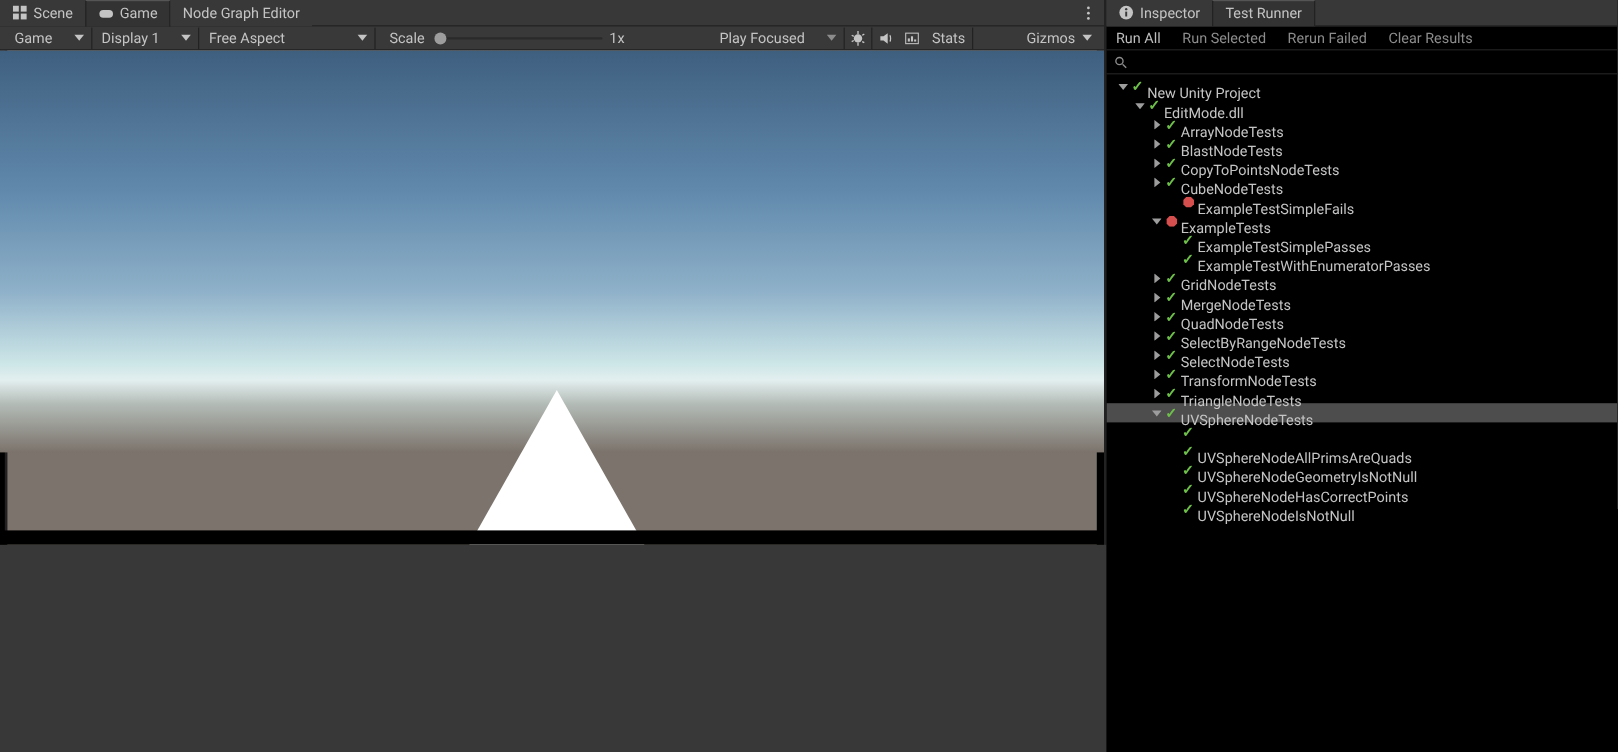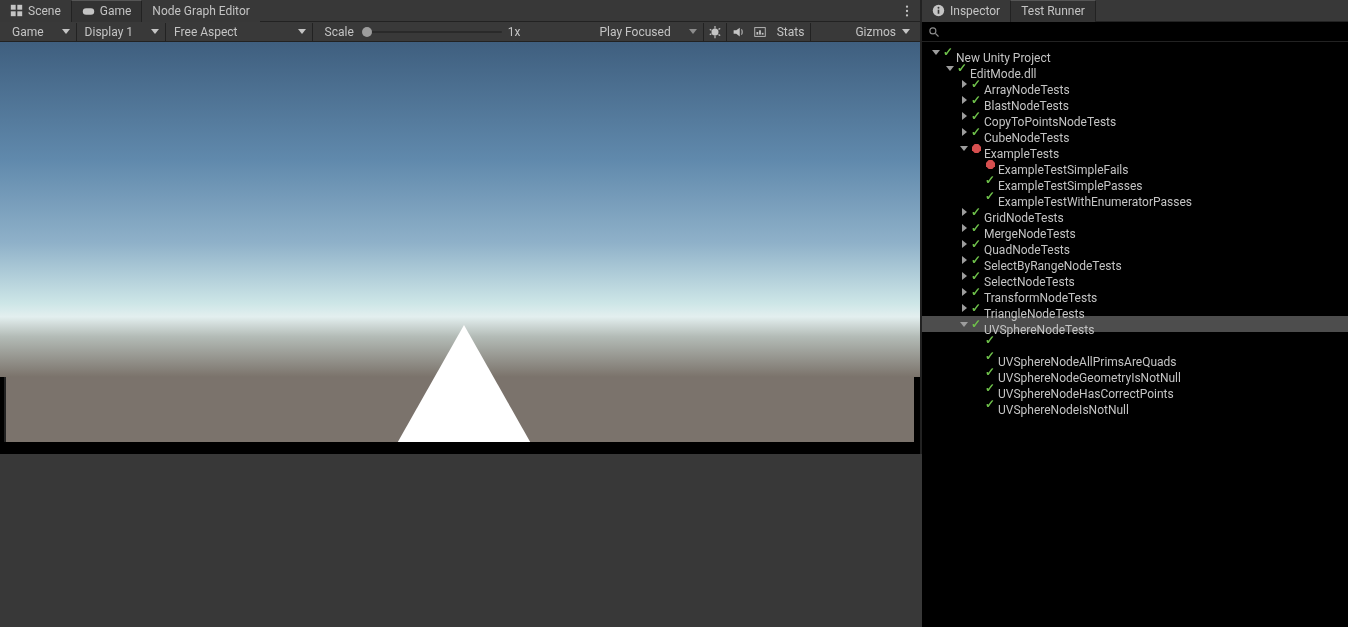--- a/index.html
+++ b/index.html
@@ -176,20 +176,26 @@
           </svg>
         </span>
       <span>Inspector</span>
     </div>
     <div class="tab active">
       <span>Test Runner</span>
     </div>
   </div>
 
 
+  <div class="action-bar">
+    <span class="action">Run All</span>
+    <span class="action">Run Selected</span>
+    <span class="action">Rerun Failed</span>
+    <span class="action">Clear Results</span>
+  </div>
 
   <div class="search-bar">
     <svg viewBox="0 0 16 16">
         <circle cx="6.5" cy="6.5" r="4" fill="none" stroke="#8c8c8c" stroke-width="1.5"></circle>
         <path d="M10 10l4 4" stroke="#8c8c8c" stroke-width="1.5"></path>
       </svg>
   </div>
 
   <div class="tree" id="tree">
       <div class="row" style="padding-left: 8px;">
@@ -239,41 +245,41 @@
       </div>
       <div class="row" style="padding-left: 36px;">
         <span class="arrow">
           <svg viewBox="0 0 8 8">
             <path d="M2 0l5 4-5 4z"></path>
           </svg>
         </span>
         <span class="pass">✓</span>
         <span class="label">CubeNodeTests</span>
       </div>
-      <div class="row" style="padding-left: 36px;">
-        <span class="arrow">
-          <svg viewBox="0 0 8 8">
-            <path d="M0 2l4 5 4-5z"></path>
-          </svg>
-        </span>
+      <div class="row" style="padding-left: 50px;">
+        <span class="arrow"></span>
         <span class="fail">
           <svg viewBox="0 0 10 10">
             <polygon points="3,0 7,0 10,3 10,7 7,10 3,10 0,7 0,3" fill="#d64f4f"></polygon>
           </svg>
         </span>
-        <span class="label">ExampleTests</span>
-      </div>
-      <div class="row" style="padding-left: 50px;">
-        <span class="arrow"></span>
+        <span class="label">ExampleTestSimpleFails</span>
+      </div>
+      <div class="row" style="padding-left: 36px;">
+        <span class="arrow">
+          <svg viewBox="0 0 8 8">
+            <path d="M0 2l4 5 4-5z"></path>
+          </svg>
+        </span>
         <span class="fail">
           <svg viewBox="0 0 10 10">
             <polygon points="3,0 7,0 10,3 10,7 7,10 3,10 0,7 0,3" fill="#d64f4f"></polygon>
           </svg>
         </span>
-        <span class="label">ExampleTestSimpleFails</span>
+        <span class="label">ExampleTests</span>
       </div>
       <div class="row" style="padding-left: 50px;">
         <span class="arrow"></span>
         <span class="pass">✓</span>
         <span class="label">ExampleTestSimplePasses</span>
       </div>
       <div class="row" style="padding-left: 50px;">
         <span class="arrow"></span>
         <span class="pass">✓</span>
         <span class="label">ExampleTestWithEnumeratorPasses</span>

